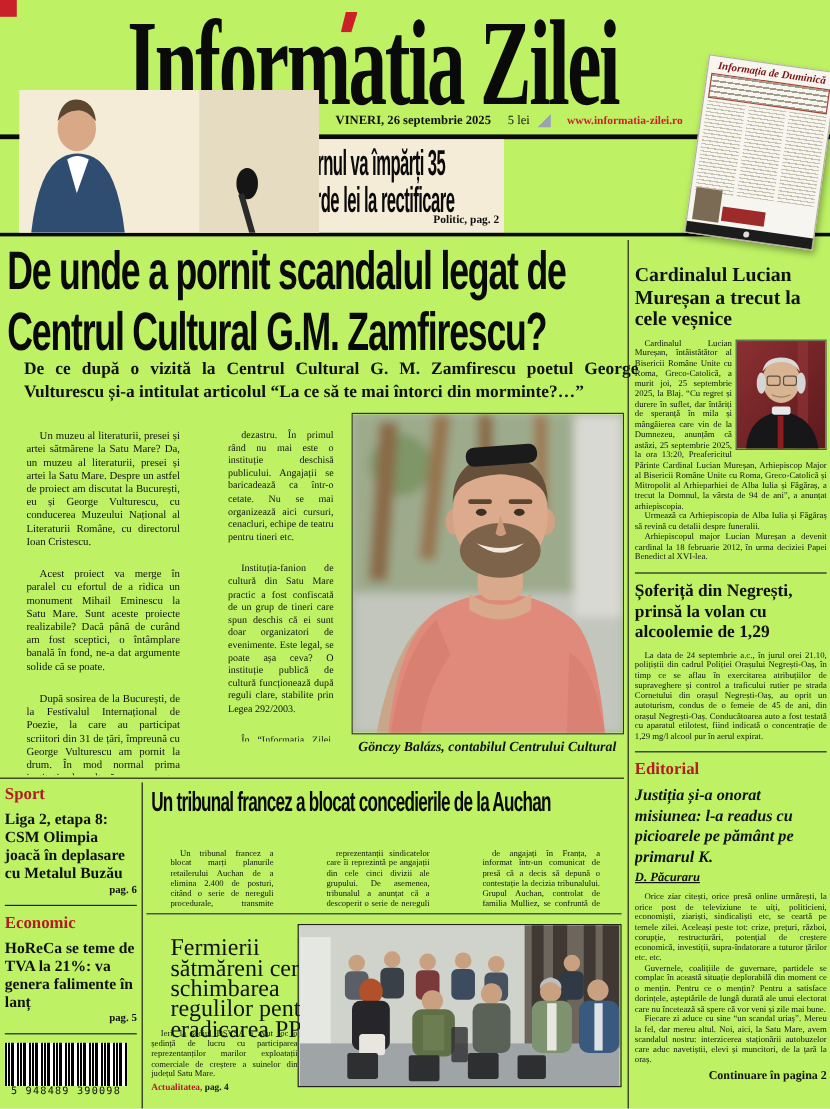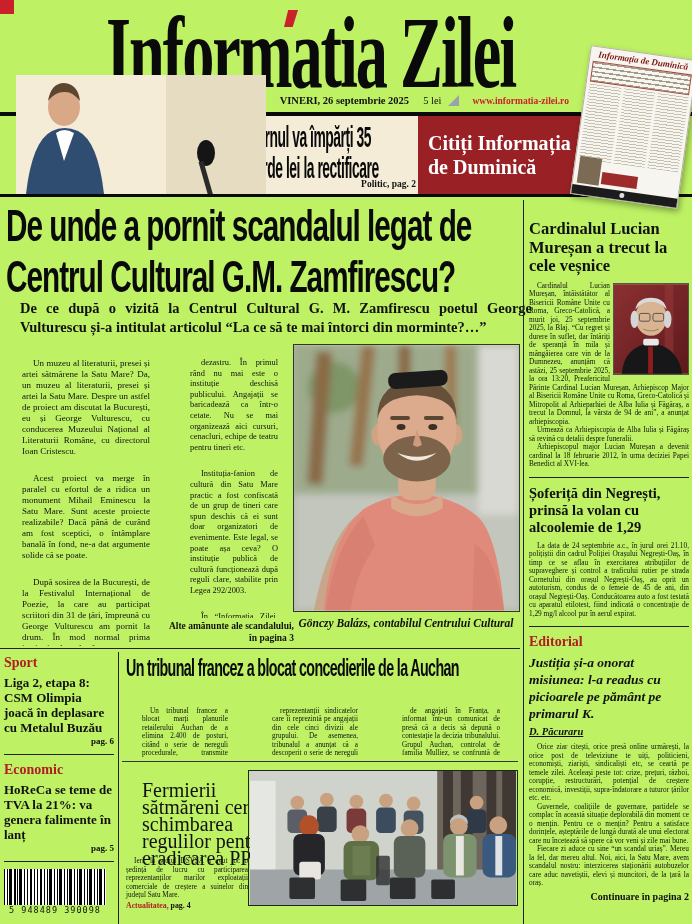--- a/index.html
+++ b/index.html
@@ -135,24 +135,20 @@
     <path d="M10 119 Q16 66 36 56 Q48 50 62 56 Q82 66 88 119 Z" fill="#2f4d70"></path>
     <path d="M40 58 L48 86 L58 58 Q48 52 40 58Z" fill="#ffffff"></path>
     <ellipse cx="190" cy="78" rx="9" ry="13" fill="#151515"></ellipse>
     <rect x="188" y="86" width="5" height="40" transform="rotate(-16 190 106)" fill="#2a2a2a"></rect>
   </svg>
   <div class="abs banner-head">
     <span class="bl"><span>Guvernul va împărți 35</span></span>
     <span class="bl"><span>miliarde lei la rectificare</span></span>
   </div>
   <div class="abs kicker">Politic, pag. 2</div>
-  <div class="abs promo">
-    <div>Citiți Informația</div>
-    <div>de Duminică</div>
-  </div>
   <div class="abs inset">
     <div class="inset-mast">Informația de Duminică</div>
     <div class="inset-headbox"></div>
     <div class="inset-cols">
       <div class="inset-gap1"></div>
         <div class="inset-gap2"></div>
     </div>
     <div class="inset-photo"></div>
     <div class="inset-cap"></div>
     <div class="inset-footer">
@@ -169,24 +165,20 @@
     <p>Un muzeu al literaturii, presei și artei sătmărene la Satu Mare? Da, un muzeu al literaturii, presei și artei la Satu Mare. Despre un astfel de proiect am discutat la București, eu și George Vulturescu, cu conducerea Muzeului Național al Literaturii Române, cu directorul Ioan Cristescu.</p>
     <p>Acest proiect va merge în paralel cu efortul de a ridica un monument Mihail Eminescu la Satu Mare. Sunt aceste proiecte realizabile? Dacă până de curând am fost sceptici, o întâmplare banală în fond, ne-a dat argumente solide că se poate.</p>
     <p>După sosirea de la București, de la Festivalul Internațional de Poezie, la care au participat scriitori din 31 de țări, împreună cu George Vulturescu am pornit la drum. În mod normal prima instituție de cultură care ar putea furniza date, documente, logistică, nu putea fi alta decât Centrul Cultural G. M. Zamfirescu. Instituție condusă de George Vulturescu zeci de ani, al cărei denumire a și dat-o după 1990, trebuia să fie prima informată despre acest proiect.</p>
     <p>Fostul director George Vulturescu a lăsat un patrimoniu în urmă, cărți, manuscrise, artefacte etc.</p>
     <p>Numai că vizita noastră la Centrul Cultural G. M. Zamfirescu a fost un</p>
   </div>
   <div class="abs col2 bodytext">
     <p>dezastru. În primul rând nu mai este o instituție deschisă publicului. Angajații se baricadează ca într-o cetate. Nu se mai organizează aici cursuri, cenacluri, echipe de teatru pentru tineri etc.</p>
     <p>Instituția-fanion de cultură din Satu Mare practic a fost confiscată de un grup de tineri care spun deschis că ei sunt doar organizatori de evenimente. Este legal, se poate așa ceva? O instituție publică de cultură funcționează după reguli clare, stabilite prin Legea 292/2003.</p>
     <p>În “Informația Zilei, de joi, 25 septembrie, am publicat un material intitulat “Centru Cultural G.M. Zamfirescu Satu Mare nu întrunește condițiile prevăzute în Legea 292/2003 pentru a fi definit drept “centru cultural” / Suma pentru distracția de stradă în anul 2025, an de criză: 8 milioane lei ( 1,6 milioane euro); Peste 3 milioane de euro, achiziții directe, fără licitație, între anii 2021-2025; Am dat două exemple: Peste un milion de lei (221.196 euro) închiriere garduri de delimitare de la aceași firmă BUG EXTERMINATOR; Alți 200 000 de euro pentru transport, la aceași firmă, EDMEEA TRANS.</p>
-  </div>
-  <div class="abs more-note">
-    <div>Alte amănunte ale scandalului,</div>
-    <div>în pagina 3</div>
   </div>
 
   <svg class="abs lead-photo" viewBox="0 0 227 267">
     <defs>
         <filter id="f1" x="-20%" y="-20%" width="140%" height="140%">
           <feGaussianBlur stdDeviation="4"></feGaussianBlur>
         </filter>
       </defs>
     <rect width="227" height="267" fill="#aeb6a4"></rect>
     <g filter="url(#f1)">

